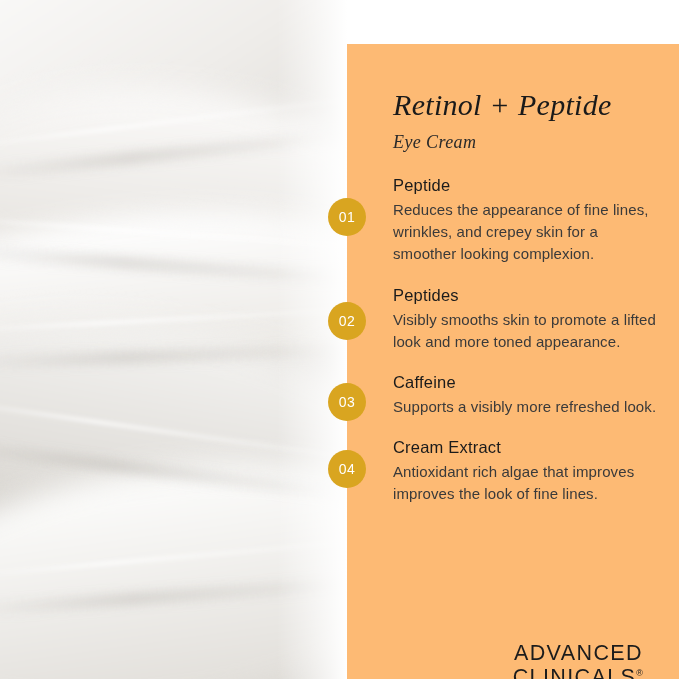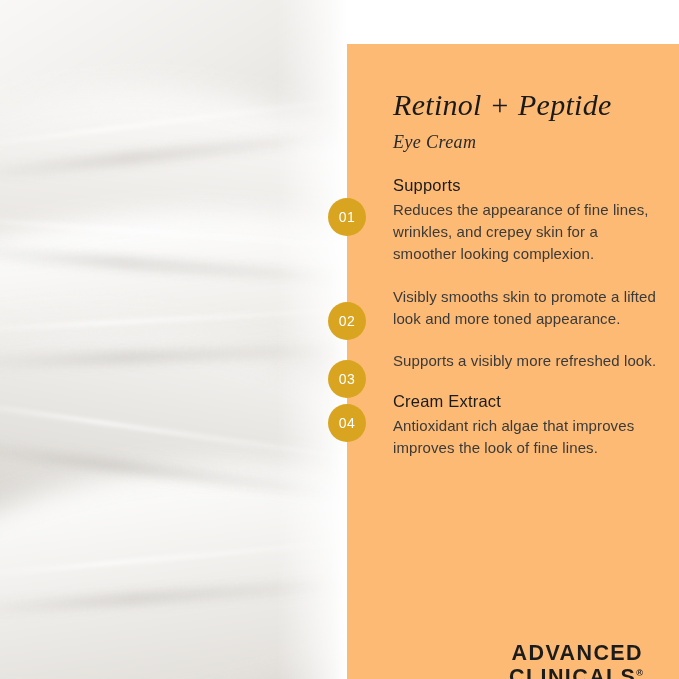--- a/index.html
+++ b/index.html
@@ -165,21 +165,20 @@
     right: 36px;
     bottom: 34px;
     text-align: right;
     color: #1c1c1c;
   }
   .logo-line {
     font-size: 21.5px;
     letter-spacing: 1.4px;
     line-height: 1.12;
     white-space: nowrap;
-    font-weight: bold;
   }
   .logo-line-2 {
     position: relative;
     display: inline-block;
   }
   .logo-reg {
     font-size: 9px;
     vertical-align: super;
     letter-spacing: 0;
   }
@@ -230,31 +229,33 @@
 
   <div class="content">
 
     <div class="title">Retinol + Peptide</div>
     <div class="subtitle">Eye Cream</div>
 
     <div class="ingredients">
 
       <div class="ingredient">
         <div class="badge" style="top:22px;">01</div>
-        <p class="ing-name">Supports</p>
+        <p class="ing-name">Peptide</p>
         <p class="ing-desc">Reduces the appearance of fine lines, wrinkles, and crepey skin for a smoother looking complexion.</p>
       </div>
 
       <div class="ingredient">
         <div class="badge" style="top:16px;">02</div>
+        <p class="ing-name">Peptides</p>
         <p class="ing-desc">Visibly smooths skin to promote a lifted look and more toned appearance.</p>
       </div>
 
       <div class="ingredient">
         <div class="badge" style="top:10px;">03</div>
+        <p class="ing-name">Caffeine</p>
         <p class="ing-desc">Supports a visibly more refreshed look.</p>
       </div>
 
       <div class="ingredient">
         <div class="badge" style="top:12px;">04</div>
         <p class="ing-name">Cream Extract</p>
         <p class="ing-desc">Antioxidant rich algae that improves improves the look of fine lines.</p>
       </div>
 
     </div>

